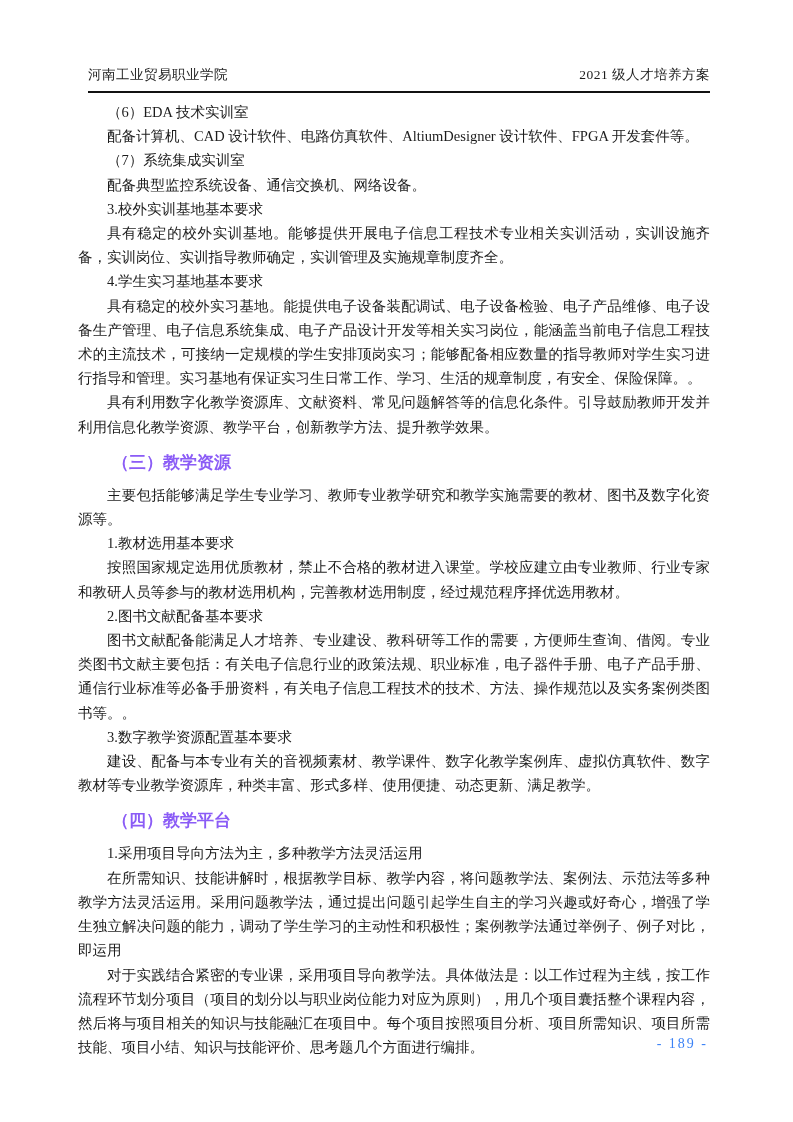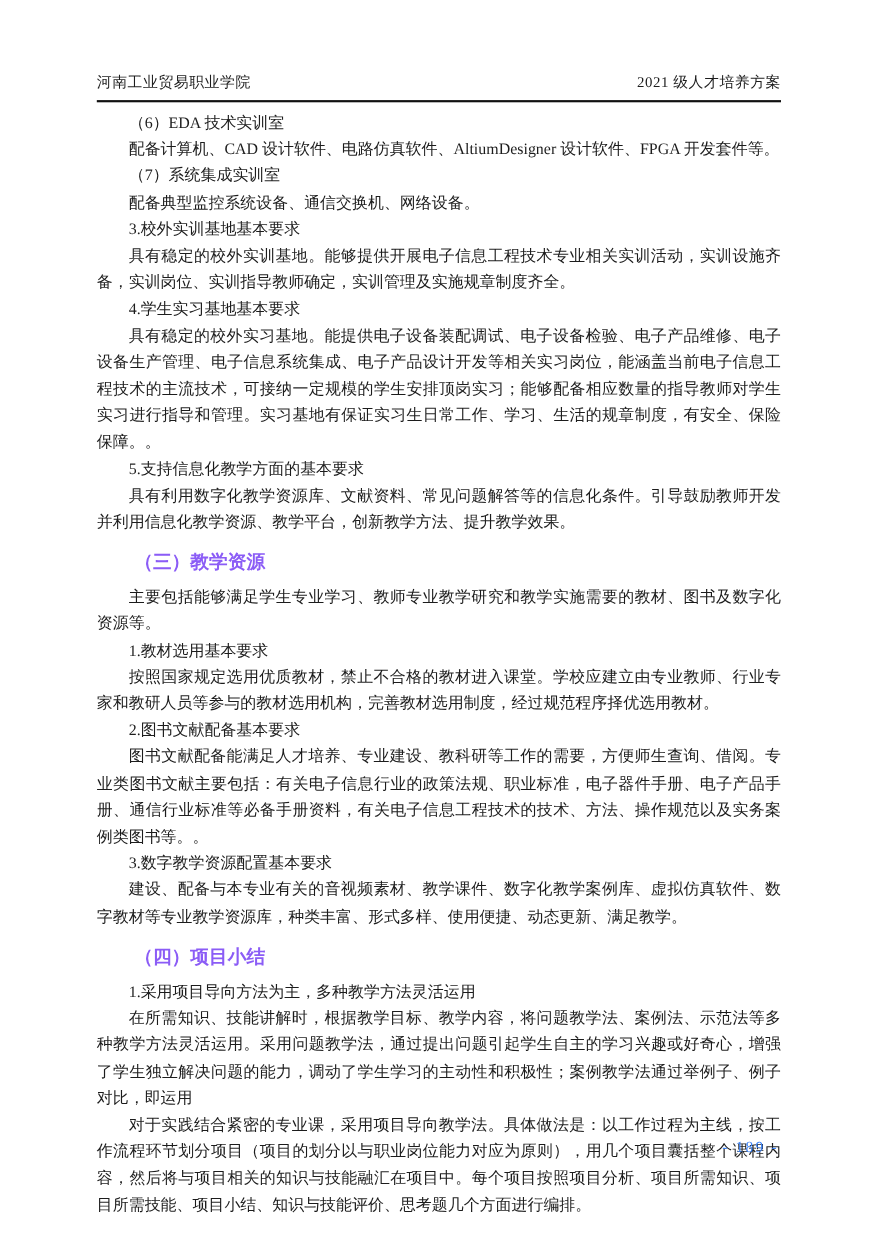--- a/index.html
+++ b/index.html
@@ -28,21 +28,21 @@
     justify-content: space-between;
     align-items: flex-end;
     font-size: 13.5px;
     letter-spacing: 0.5px;
     padding-bottom: 7px;
     border-bottom: 2px solid #111111;
   }
   .content {
     position: absolute;
     top: 100px;
-    left: 88px;
+    left: 78px;
     right: 83px;
     font-size: 14.5px;
     line-height: 24.2px;
     text-align: justify;
     text-justify: inter-ideograph;
   }
   .content p {
     margin: 0;
     text-indent: 2em;
   }
@@ -80,31 +80,30 @@
 
   <div class="content" id="doc-body">
       <p class="item">（6）EDA 技术实训室</p>
       <p class="para">配备计算机、CAD 设计软件、电路仿真软件、AltiumDesigner 设计软件、FPGA 开发套件等。</p>
       <p class="item">（7）系统集成实训室</p>
       <p class="para">配备典型监控系统设备、通信交换机、网络设备。</p>
       <p class="item">3.校外实训基地基本要求</p>
       <p class="para">具有稳定的校外实训基地。能够提供开展电子信息工程技术专业相关实训活动，实训设施齐备，实训岗位、实训指导教师确定，实训管理及实施规章制度齐全。</p>
       <p class="item">4.学生实习基地基本要求</p>
       <p class="para">具有稳定的校外实习基地。能提供电子设备装配调试、电子设备检验、电子产品维修、电子设备生产管理、电子信息系统集成、电子产品设计开发等相关实习岗位，能涵盖当前电子信息工程技术的主流技术，可接纳一定规模的学生安排顶岗实习；能够配备相应数量的指导教师对学生实习进行指导和管理。实习基地有保证实习生日常工作、学习、生活的规章制度，有安全、保险保障。。</p>
-      <p class="item">5.支持信息化教学方面的基本要求</p>
       <p class="para">具有利用数字化教学资源库、文献资料、常见问题解答等的信息化条件。引导鼓励教师开发并利用信息化教学资源、教学平台，创新教学方法、提升教学效果。</p>
       <h2 class="heading">（三）教学资源</h2>
       <p class="para">主要包括能够满足学生专业学习、教师专业教学研究和教学实施需要的教材、图书及数字化资源等。</p>
       <p class="item">1.教材选用基本要求</p>
       <p class="para">按照国家规定选用优质教材，禁止不合格的教材进入课堂。学校应建立由专业教师、行业专家和教研人员等参与的教材选用机构，完善教材选用制度，经过规范程序择优选用教材。</p>
       <p class="item">2.图书文献配备基本要求</p>
       <p class="para">图书文献配备能满足人才培养、专业建设、教科研等工作的需要，方便师生查询、借阅。专业类图书文献主要包括：有关电子信息行业的政策法规、职业标准，电子器件手册、电子产品手册、通信行业标准等必备手册资料，有关电子信息工程技术的技术、方法、操作规范以及实务案例类图书等。。</p>
       <p class="item">3.数字教学资源配置基本要求</p>
       <p class="para">建设、配备与本专业有关的音视频素材、教学课件、数字化教学案例库、虚拟仿真软件、数字教材等专业教学资源库，种类丰富、形式多样、使用便捷、动态更新、满足教学。</p>
-      <h2 class="heading">（四）项目小结</h2>
+      <h2 class="heading">（四）教学平台</h2>
       <p class="item">1.采用项目导向方法为主，多种教学方法灵活运用</p>
       <p class="para">在所需知识、技能讲解时，根据教学目标、教学内容，将问题教学法、案例法、示范法等多种教学方法灵活运用。采用问题教学法，通过提出问题引起学生自主的学习兴趣或好奇心，增强了学生独立解决问题的能力，调动了学生学习的主动性和积极性；案例教学法通过举例子、例子对比，即运用</p>
       <p class="para">对于实践结合紧密的专业课，采用项目导向教学法。具体做法是：以工作过程为主线，按工作流程环节划分项目（项目的划分以与职业岗位能力对应为原则），用几个项目囊括整个课程内容，然后将与项目相关的知识与技能融汇在项目中。每个项目按照项目分析、项目所需知识、项目所需技能、项目小结、知识与技能评价、思考题几个方面进行编排。</p>
     </div>
 
   <div class="page-number">- 189 -</div>
 
 </div>
 
 </body></html>

